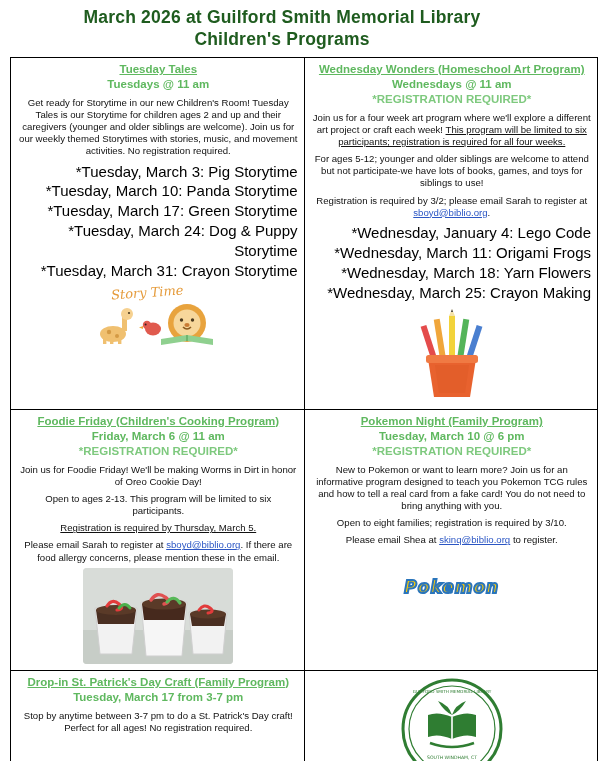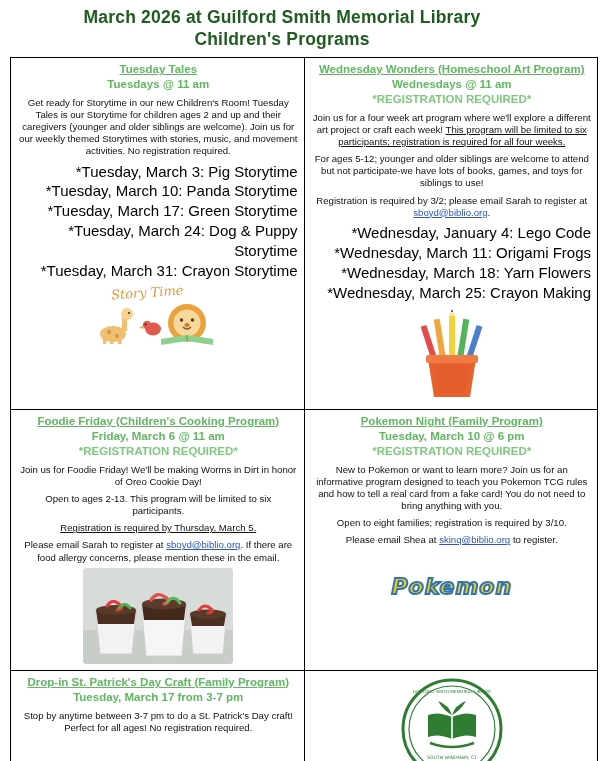--- a/index.html
+++ b/index.html
@@ -102,21 +102,21 @@
 
   
   .pokemon {
     width: 128px; height: 48px;
     position: relative;
   }
   .pk-text {
     font-family: "DejaVu Sans", sans-serif;
     font-weight: bold;
     font-style: italic;
-    font-size: 22px;
+    font-size: 17px;
     color: #ffcb05;
     -webkit-text-stroke: 2px #2a75bb;
     letter-spacing: 1px;
     line-height: 48px;
     text-align: center;
   }
 
   
   .lepre { width: 120px; height: 88px; position: relative; }
 

